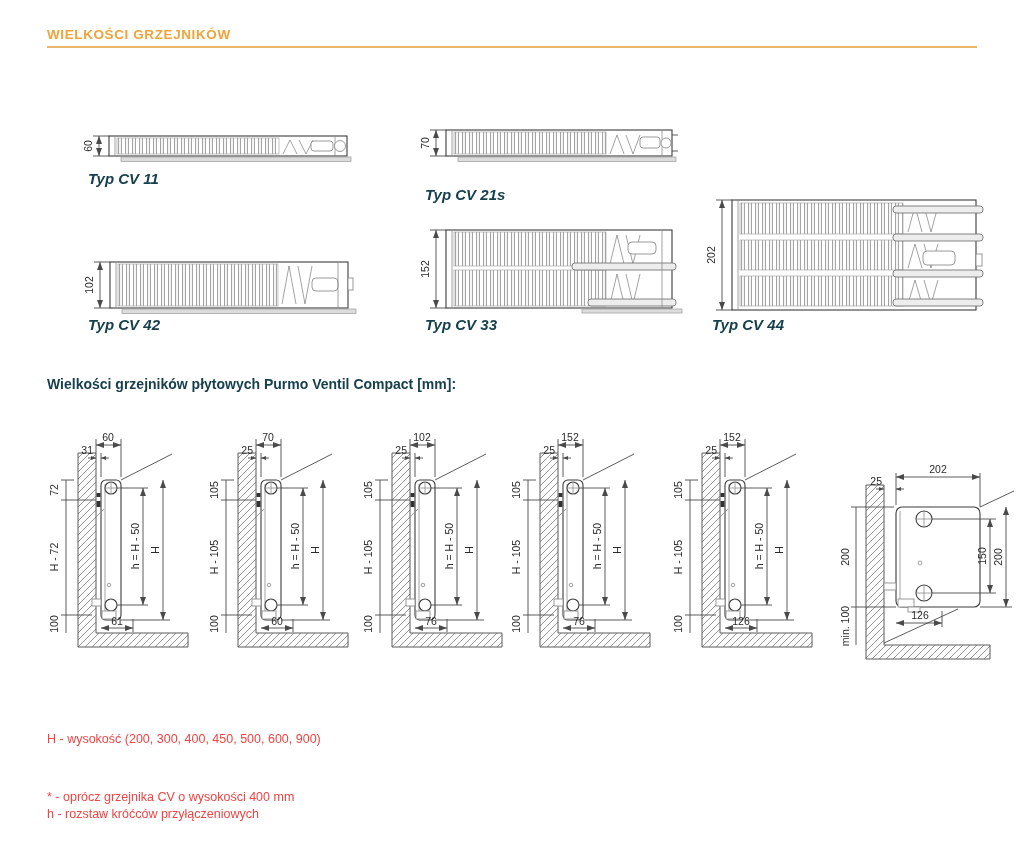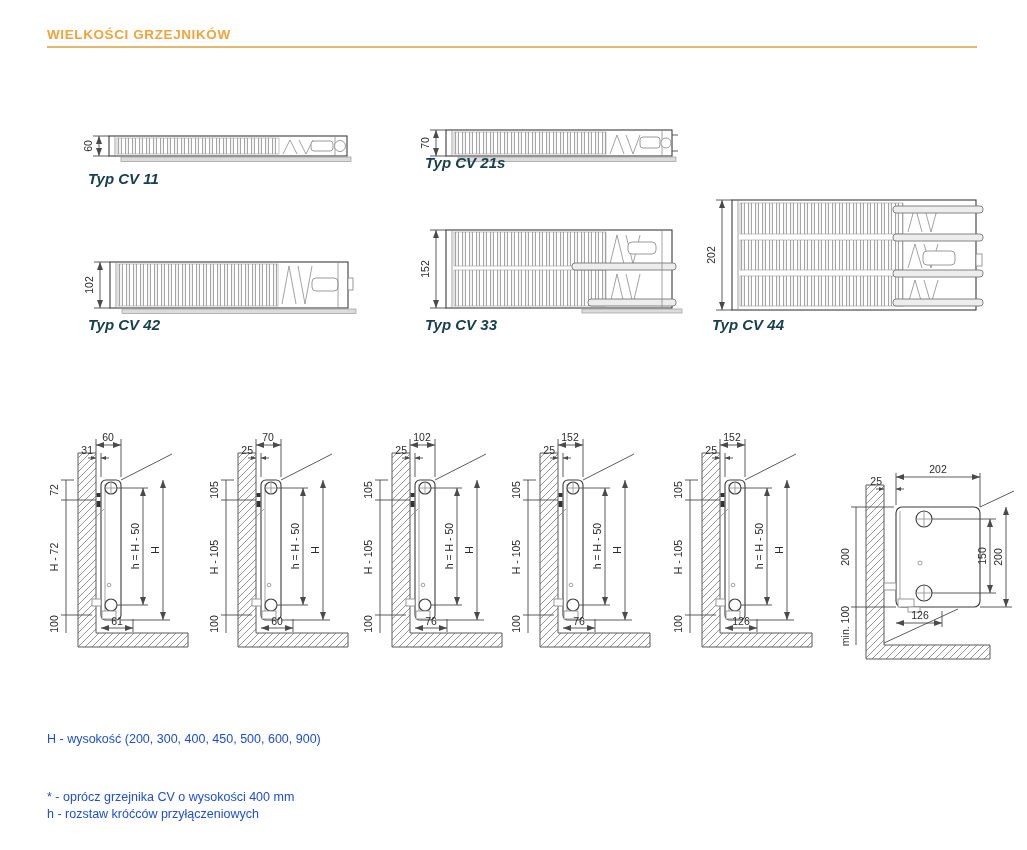--- a/index.html
+++ b/index.html
@@ -3,21 +3,21 @@
 <meta charset="utf-8">
 <style>
   html,body{margin:0;padding:0;background:#fff;}
   #page{position:relative;width:1027px;height:850px;background:#ffffff;overflow:hidden;
         font-family:"Liberation Sans",sans-serif;text-align:right;}
   .page-title{position:absolute;left:47px;top:27px;color:#F0A43C;font-size:13.5px;
         font-weight:bold;letter-spacing:0.6px;}
   .title-rule{position:absolute;left:47px;top:46px;width:930px;height:2px;background:#E7B66B;}
   .typ-label{position:absolute;font-weight:bold;font-size:15px;color:#17404E;font-style:italic;}
   .section-heading{position:absolute;left:47px;top:376px;font-weight:bold;font-size:14px;color:#17404E;}
-  .legend-line{position:absolute;left:47px;font-size:12.5px;color:#1d4ed8;}
+  .legend-line{position:absolute;left:47px;font-size:12.5px;color:#ef4444;}
   svg{position:absolute;overflow:visible;}
   svg text{font-family:"Liberation Sans",sans-serif;font-size:10.5px;fill:#2b2b2b;}
   .rad{fill:#ffffff;stroke:#3c3c3c;stroke-width:1.1;}
   .lite{fill:#ffffff;stroke:#8f8f8f;stroke-width:0.9;}
   .thin{stroke:#8a8a8a;stroke-width:0.8;fill:none;}
   .dark{fill:#333;}
   .dim{stroke:#4a4a4a;stroke-width:0.9;fill:none;}
   .arr2{marker-start:url(#mas);marker-end:url(#mae);}
   .fillc{fill:#4a4a4a;}
   .wallfill{fill:url(#hatch);stroke:#5a5a5a;stroke-width:1;}
@@ -77,21 +77,21 @@
     <rect class="finarea" x="32" y="8" width="152" height="22"></rect>
     <path class="thin" d="M188,30 L195,11 L202,30"></path>
       <path class="thin" d="M204,11 L211,30 L218,11"></path>
     <rect class="lite" x="218" y="13" width="20" height="11" rx="3"></rect>
     <line class="thin" x1="240" y1="6" x2="240" y2="32"></line>
     <circle class="lite" cx="244" cy="19" r="5"></circle>
     <line class="dim" x1="250" y1="11" x2="256" y2="11"></line>
       <line class="dim" x1="250" y1="27" x2="256" y2="27"></line>
     <rect class="shadow" x="36" y="33" width="218" height="4.5"></rect>
   </svg>
-  <div class="typ-label" style="left:425px;top:154px">Typ CV 21s</div>
+  <div class="typ-label" style="left:425px;top:186px">Typ CV 21s</div>
 
   <svg style="left:86px;top:256px" width="272" height="64" viewBox="0 0 272 64">
     <line class="dim" x1="24" y1="6" x2="8" y2="6"></line>
       <line class="dim" x1="24" y1="52" x2="8" y2="52"></line>
     <line class="dim arr2" x1="14" y1="6" x2="14" y2="52"></line>
     <text transform="rotate(-90 7 29)" x="7" y="29" text-anchor="middle">102</text>
     <rect class="rad" x="24" y="6" width="238" height="46"></rect>
     <line class="thin" x1="30" y1="6" x2="30" y2="52"></line>
     <rect class="finarea" x="32" y="8" width="160" height="42"></rect>
     <path class="thin" d="M196,48 L203,10 L210,48"></path>
@@ -142,20 +142,21 @@
       <path class="thin" d="M216,86 L223,110 L230,86"></path>
     <rect class="pipe" x="185" y="12" width="90" height="7" rx="3"></rect>
     <rect class="pipe" x="185" y="40" width="90" height="7" rx="3"></rect>
     <rect class="pipe" x="185" y="76" width="90" height="7" rx="3"></rect>
     <rect class="pipe" x="185" y="105" width="90" height="7" rx="3"></rect>
     <rect class="lite" x="215" y="57" width="32" height="14" rx="4"></rect>
     <rect class="lite" x="268" y="60" width="6" height="12"></rect>
   </svg>
   <div class="typ-label" style="left:712px;top:316px">Typ CV 44</div>
 
+  <div class="section-heading">Wielkości grzejników płytowych Purmo Ventil Compact [mm]:</div>
 
   <svg style="left:48px;top:425px" width="150" height="245" viewBox="0 0 150 245">
     <path class="wallfill" d="M48,28 L48,208 L140,208 L140,222 L30,222 L30,28 Z"></path>
     <rect class="rad" x="53" y="55" width="20" height="140" rx="5"></rect>
     <line class="thin" x1="57" y1="59" x2="57" y2="191"></line>
     <circle class="rad" cx="63" cy="63" r="6"></circle>
     <line class="thin" x1="63" y1="58" x2="63" y2="68"></line>
       <line class="thin" x1="58" y1="63" x2="68" y2="63"></line>
     <circle class="thin" cx="61" cy="160" r="1.8"></circle>
     <circle class="rad" cx="63" cy="180" r="6"></circle>

